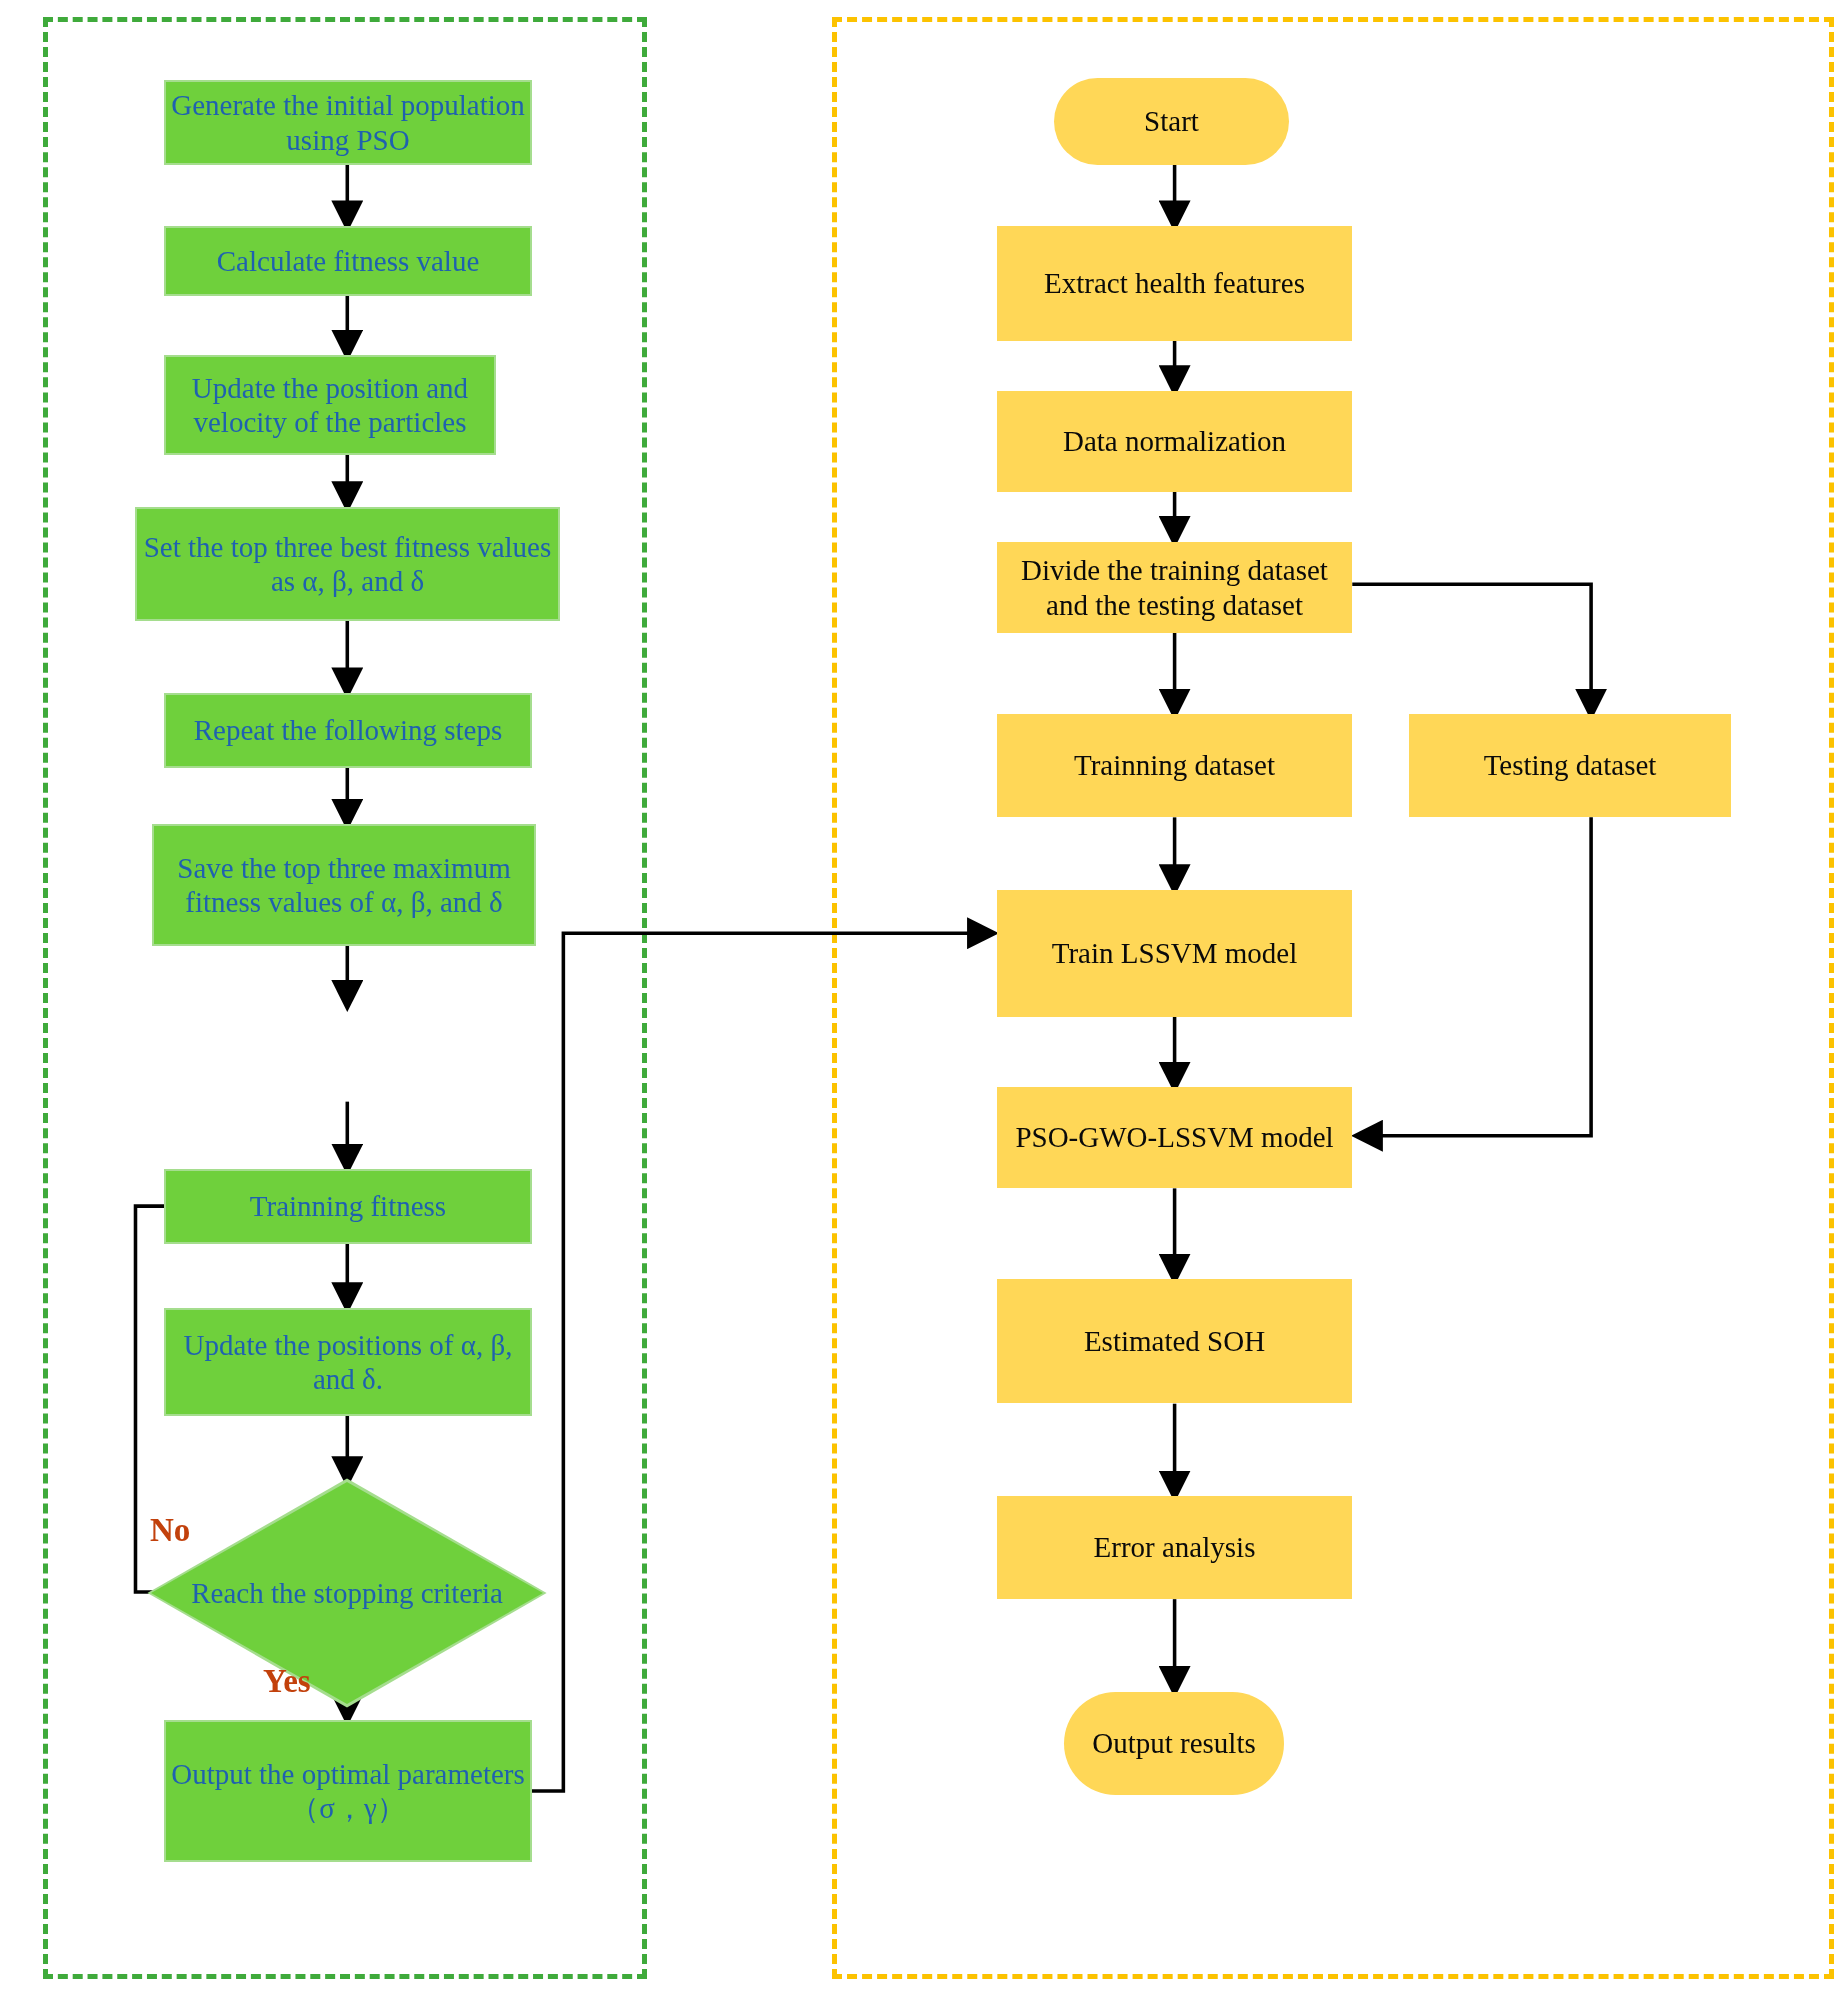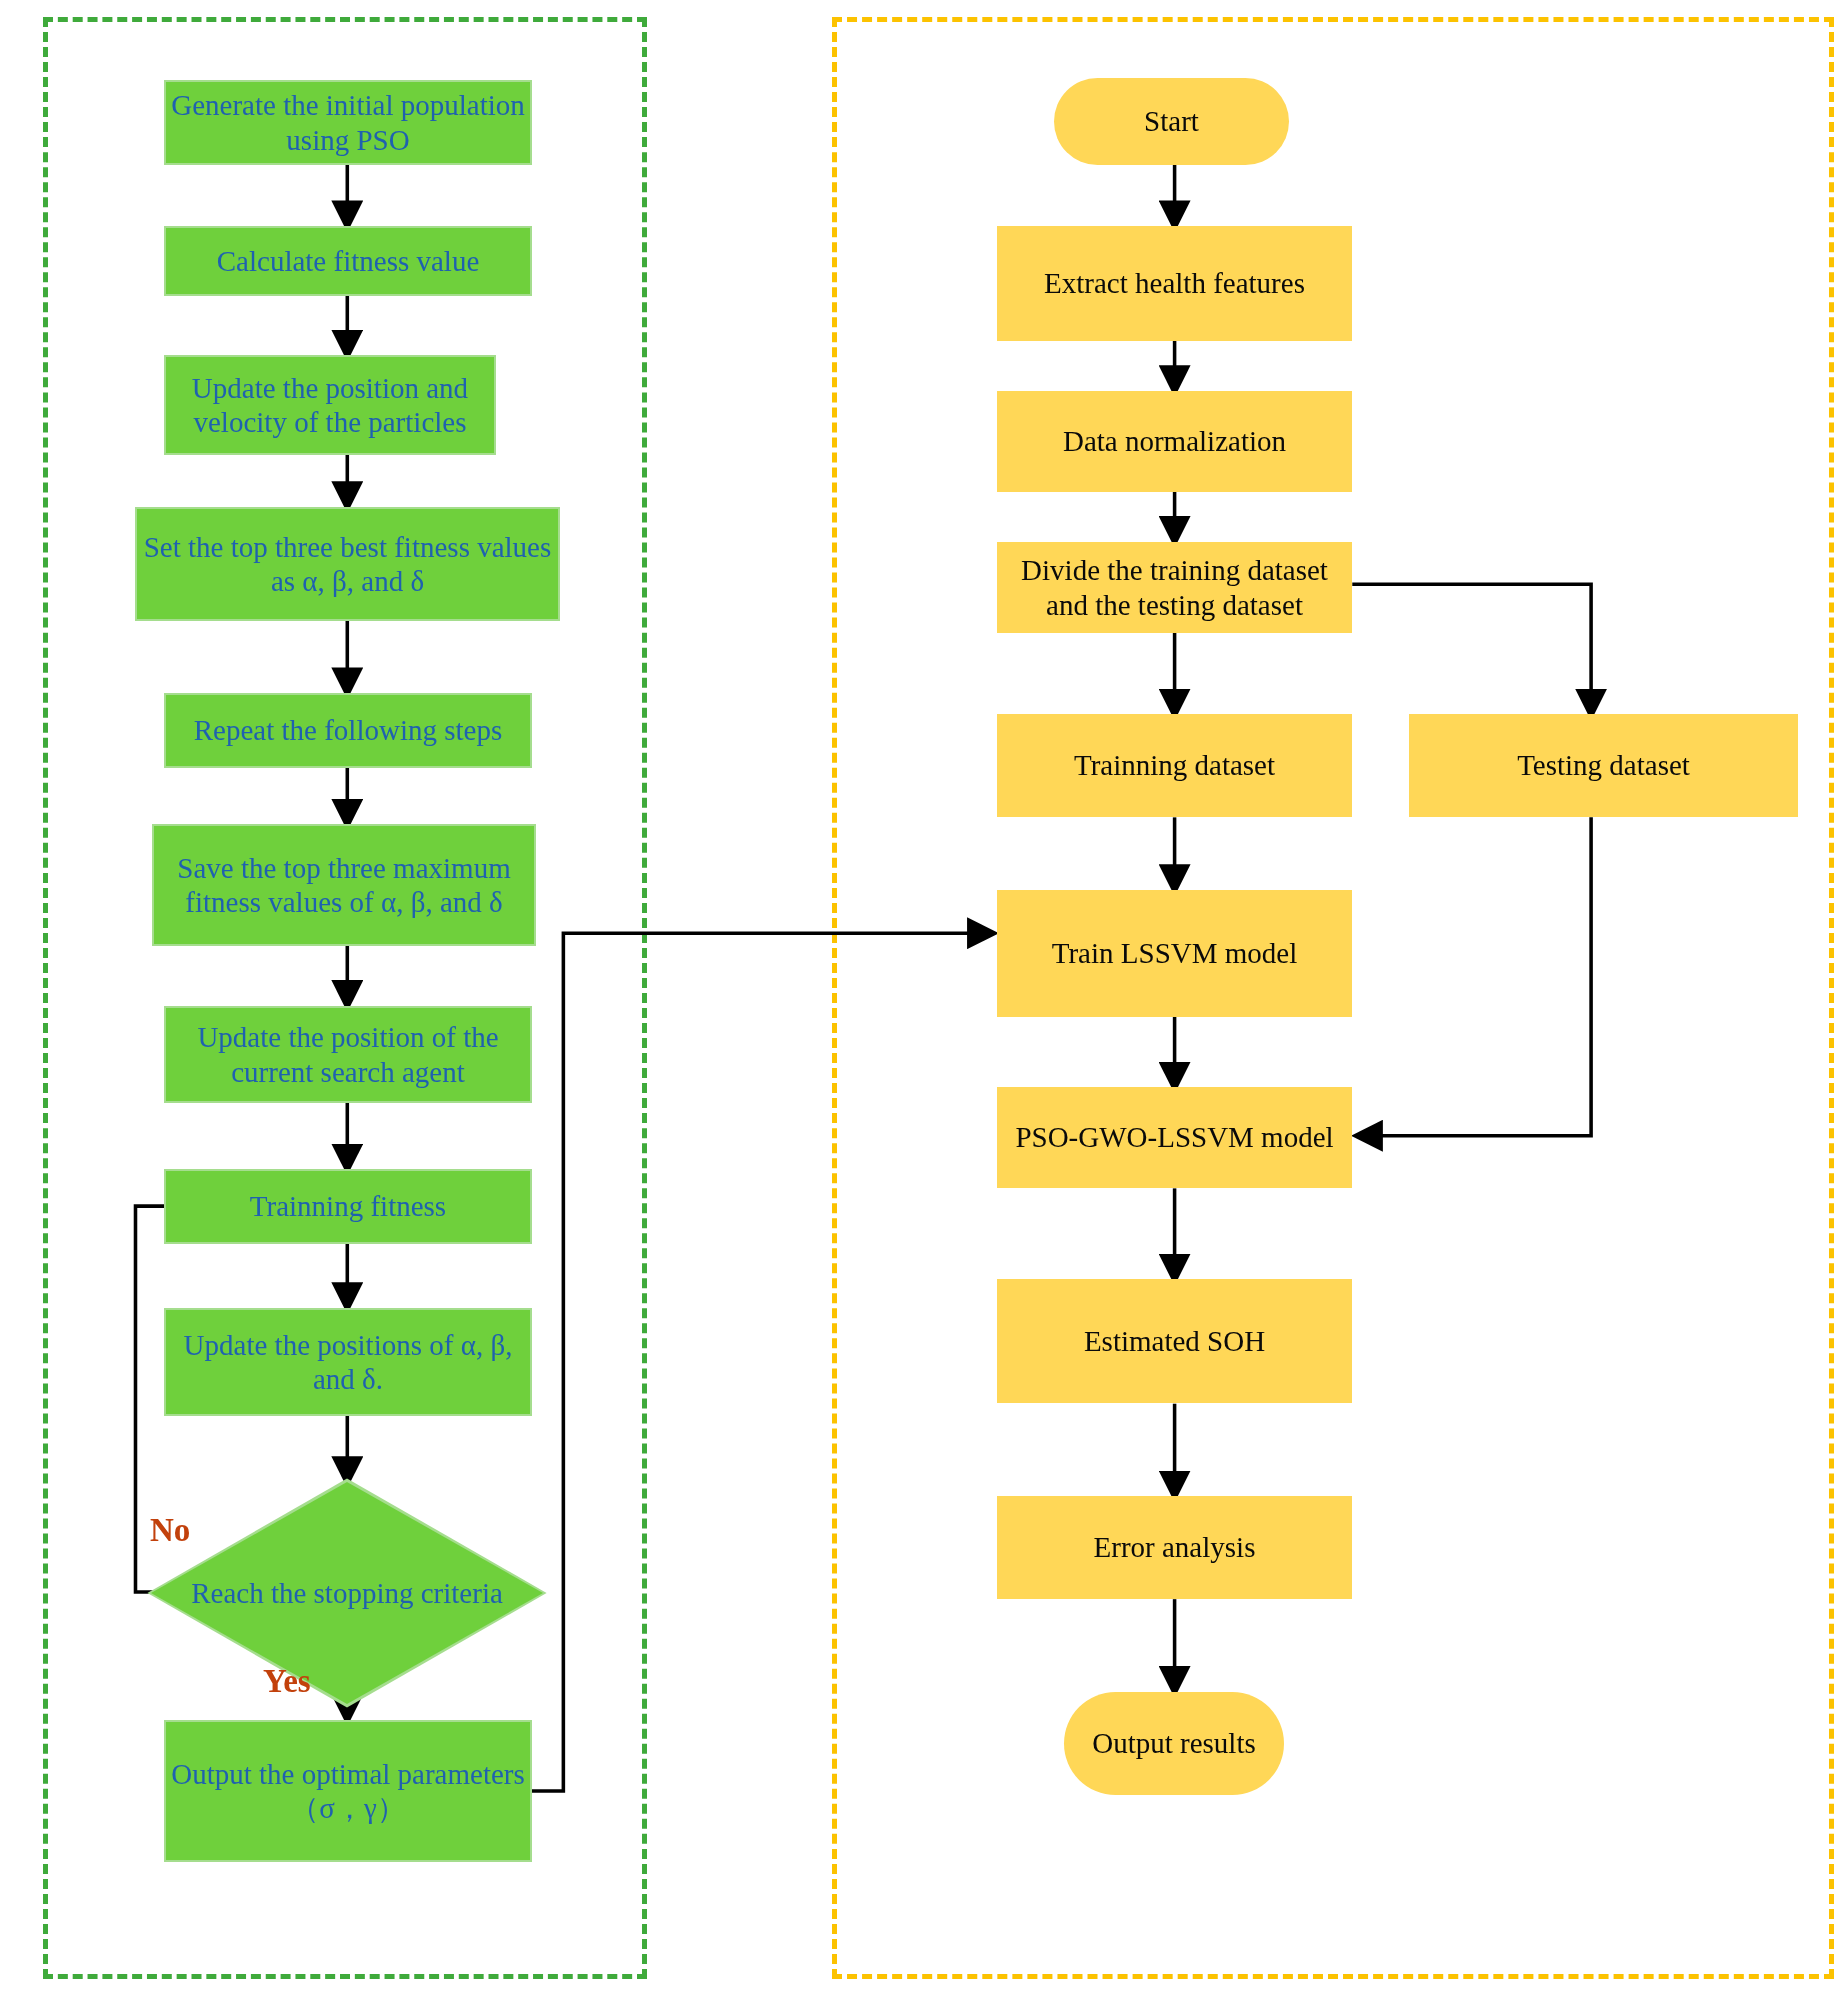--- a/index.html
+++ b/index.html
@@ -94,23 +94,20 @@
   </div>
 
   <div class="node green" style="left:148px;top:693px;width:368px;height:75px;">
     <span>Repeat the following steps</span>
   </div>
 
   <div class="node green" style="left:136px;top:824px;width:384px;height:122px;">
     <span>Save the top three maximum fitness values of α, β, and δ</span>
   </div>
 
-  <div class="node green" style="left:148px;top:1006px;width:368px;height:97px;">
-    <span>Update the position of the current search agent</span>
-  </div>
 
   <div class="node green" style="left:148px;top:1169px;width:368px;height:75px;">
     <span>Trainning fitness</span>
   </div>
 
   <div class="node green" style="left:148px;top:1308px;width:368px;height:108px;">
     <span>Update the positions of α, β, and δ.</span>
   </div>
 
   <div class="node diamond" style="left:135px;top:1482px;width:392px;height:222px;">
@@ -139,21 +136,21 @@
   </div>
 
   <div class="node yellow" style="left:981px;top:542px;width:355px;height:91px;">
     <span>Divide the training dataset and the testing dataset</span>
   </div>
 
   <div class="node yellow" style="left:981px;top:714px;width:355px;height:103px;">
     <span>Trainning dataset</span>
   </div>
 
-  <div class="node yellow" style="left:1393px;top:714px;width:389px;height:103px;">
+  <div class="node yellow" style="left:1393px;top:714px;width:322px;height:103px;">
     <span>Testing dataset</span>
   </div>
 
   <div class="node yellow" style="left:981px;top:890px;width:355px;height:127px;">
     <span>Train  LSSVM model</span>
   </div>
 
   <div class="node yellow" style="left:981px;top:1087px;width:355px;height:101px;">
     <span>PSO-GWO-LSSVM model</span>
   </div>

